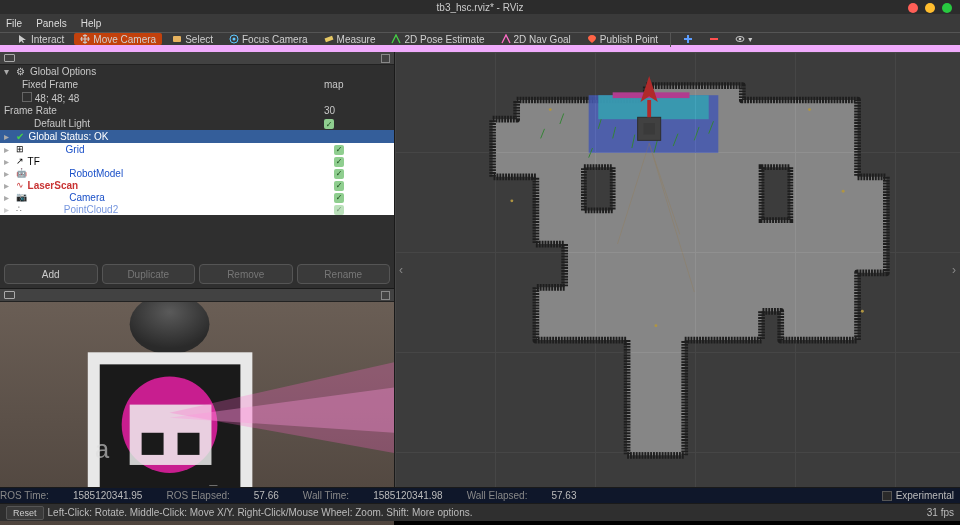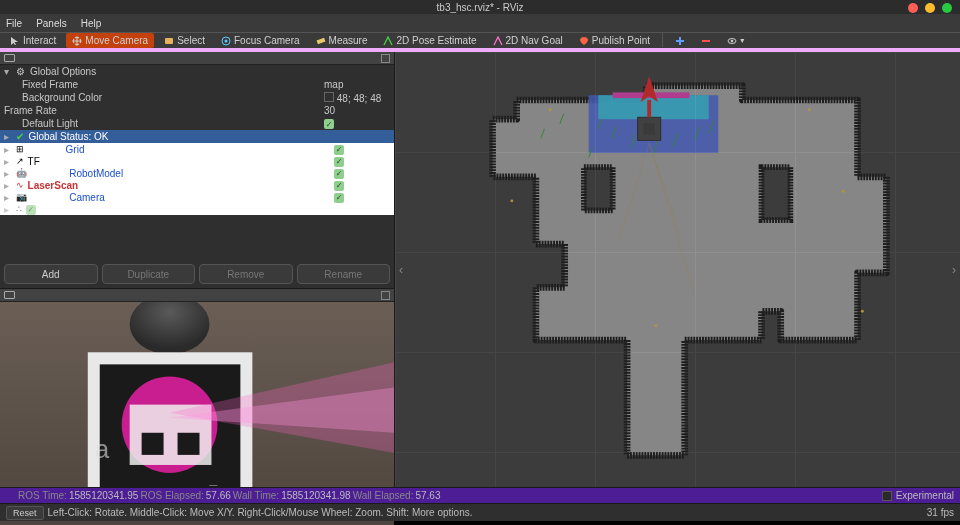--- a/index.html
+++ b/index.html
@@ -3,21 +3,21 @@
 <meta charset="utf-8">
 <style>
   * { box-sizing: border-box; margin: 0; padding: 0; }
   html, body { width: 960px; height: 525px; font-family: "Helvetica Neue", Arial, sans-serif; font-size: 10px; color: #d0d0d0; background: #000; overflow: hidden; }
   .titlebar { height: 14px; background: #2c2c2c; display: flex; align-items: center; justify-content: center; position: relative; color: #ccc; }
   .titlebar .window-controls { position: absolute; right: 8px; top: 3px; display: flex; gap: 7px; }
   .wc { width: 10px; height: 10px; border-radius: 50%; }
   .wc.cl { background: #ff5f57; } .wc.mi { background: #ffbd2e; } .wc.mx { background: #28c940; }
   .menubar { height: 18px; background: #3a3a3a; display: flex; align-items: center; padding: 4px 6px; gap: 14px; color: #ddd; }
   .menubar span { text-decoration: underline; text-decoration-color: transparent; }
-  .toolbar { height: 20px; background: #3a3a3a; border-top: 1px solid #555; border-bottom: 4px solid #f0abfc; display: flex; padding: 0 4px; gap: 4px; }
+  .toolbar { height: 20px; background: #3a3a3a; border-top: 1px solid #555; border-bottom: 7px solid #f0abfc; display: flex; padding: 0 12px; gap: 4px; }
   .tool { display: flex; align-items: center; gap: 3px; padding: 2px 6px; border-radius: 2px; cursor: pointer; white-space: nowrap; }
   .tool.active { background: #c2410c; }
   .tool-sep { width: 1px; height: 14px; background: #555; margin: 0 2px; }
   .ico { width: 10px; height: 10px; display: inline-block; }
   .workspace { height: calc(100% - 18px - 18px - 20px - 16px - 18px); display: flex; }
   .left-pane { width: 395px; background: #2f2f2f; display: flex; flex-direction: column; border-right: 1px solid #1a1a1a; }
   .right-pane { flex: 1; background: #3c3c3c; position: relative; }
   .displays-panel { flex: 0 0 auto; display: flex; flex-direction: column; }
   .panel-header { height: 13px; background: #424242; display: flex; align-items: center; justify-content: space-between; padding: 0 4px; border-bottom: 1px solid #222; }
   .screen-icon { width: 11px; height: 8px; border: 1px solid #aaa; border-radius: 1px; position: relative; }
@@ -44,21 +44,21 @@
   .main3d { position: absolute; inset: 0; }
   .gridbg { position: absolute; inset: 0; background:
     linear-gradient(#555 1px, transparent 1px) 0 0 / 100px 100px,
     linear-gradient(90deg, #555 1px, transparent 1px) 0 0 / 100px 100px,
     #3c3c3c; opacity: 0.4; }
   .nav-arrows { position: absolute; display: flex; flex-direction: column; gap: 120px; }
   .nav-arrows.left { left: 4px; top: 50%; transform: translateY(-50%); }
   .nav-arrows.right { right: 4px; top: 50%; transform: translateY(-50%); }
   .nav-arrows span { color: #888; font-size: 12px; cursor: pointer; }
   .hintbar { height: 18px; background: #2f2f2f; border-top: 1px solid #1a1a1a; display: flex; align-items: center; padding: 0 6px; gap: 4px; color: #bbb; }
-  .statusbar { height: 16px; background: #4c1d95; border-top: 1px solid #1a1a1a; display: flex; align-items: center; padding: 0 18px; gap: 2px; color: #bbb; }
+  .statusbar { height: 16px; background: #0f172a; border-top: 1px solid #1a1a1a; display: flex; align-items: center; padding: 0 0; gap: 24px; color: #bbb; }
   .statusbar .lab { color: #888; }
   .resetbtn { background: #3a3a3a; border: 1px solid #555; color: #ccc; padding: 1px 6px; border-radius: 2px; font-size: 9px; cursor: pointer; }
   .exp { position: absolute; right: 6px; display: flex; align-items: center; gap: 4px; }
   .exp .box { width: 10px; height: 10px; border: 1px solid #555; background: #2a2a2a; }
   .fps { position: absolute; right: 6px; }
   .spacer13 { height: 45px; background: #2f2f2f; }
   .swatch { width: 10px; height: 10px; border: 1px solid #666; display: inline-block; }
 </style>
 </head>
 <body>
@@ -189,31 +189,30 @@
           <span class="tree-toggle">▾</span>
           <span style="width:10px;display:inline-block">⚙</span>
           <span class="prop">Global Options</span>
           <span class="valcol"></span>
         </div>
         <div class="tree-row" style="padding-left:22px">
           <span class="prop">Fixed Frame</span>
           <span class="valcol">map</span>
         </div>
         <div class="tree-row" style="padding-left:22px">
-          <span class="prop">Background Color</span>
           <span class="valcol">
             <span class="swatch" style="background:#303030"></span>
             <span>48; 48; 48</span>
           </span>
         </div>
         <div class="tree-row" style="">
           <span class="prop">Frame Rate</span>
           <span class="valcol">30</span>
         </div>
-        <div class="tree-row" style="padding-left:22px">
+        <div class="tree-row" style="padding-left:34px">
           <span class="prop">Default Light</span>
           <span class="valcol"><span class="ck"></span></span>
         </div>
         <div class="tree-row" style="background:#345e9a;color:#fff">
           <span class="tree-toggle">▸</span>
           <span style="color:#46d246">✔</span>
           <span class="prop">Global Status: OK</span>
           <span class="valcol"></span>
         </div>
       </div>
@@ -245,20 +244,21 @@
         </div>
         <div class="row">
           <span class="tree-toggle">▸</span>
             <span class="eye">📷</span>
           <span class="label blue">Camera</span>
           <span class="ckhold"><span class="ck"></span></span>
         </div>
         <div class="row" style="opacity:0.6">
           <span class="tree-toggle">▸</span>
             <span class="eye">∴</span>
+          <span class="label blue">PointCloud2</span>
           <span class="ckhold"><span class="ck"></span></span>
         </div>
       </div>
       <div class="spacer13"></div>
       <div class="btnrow">
         <button>Add</button>
         <button disabled="">Duplicate</button>
         <button disabled="">Remove</button>
         <button disabled="">Rename</button>
       </div>

